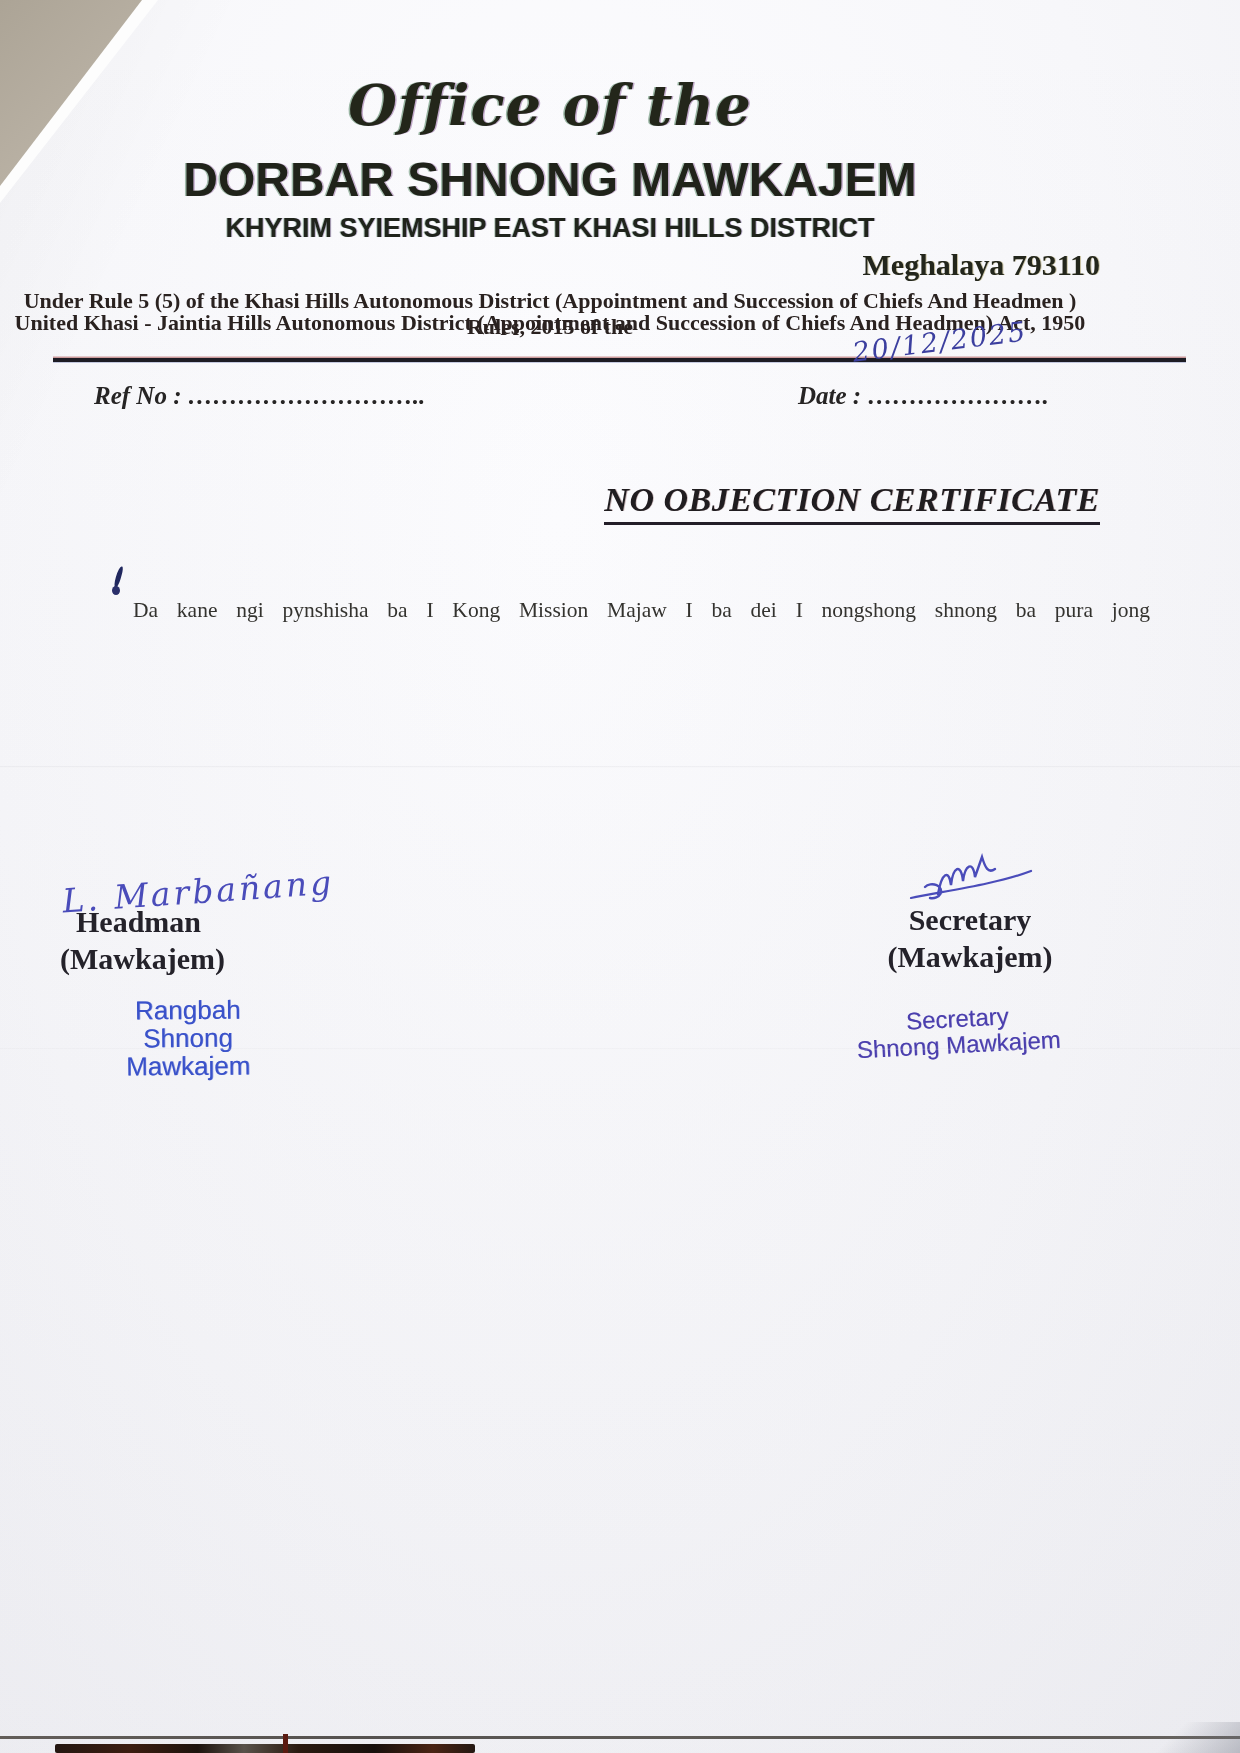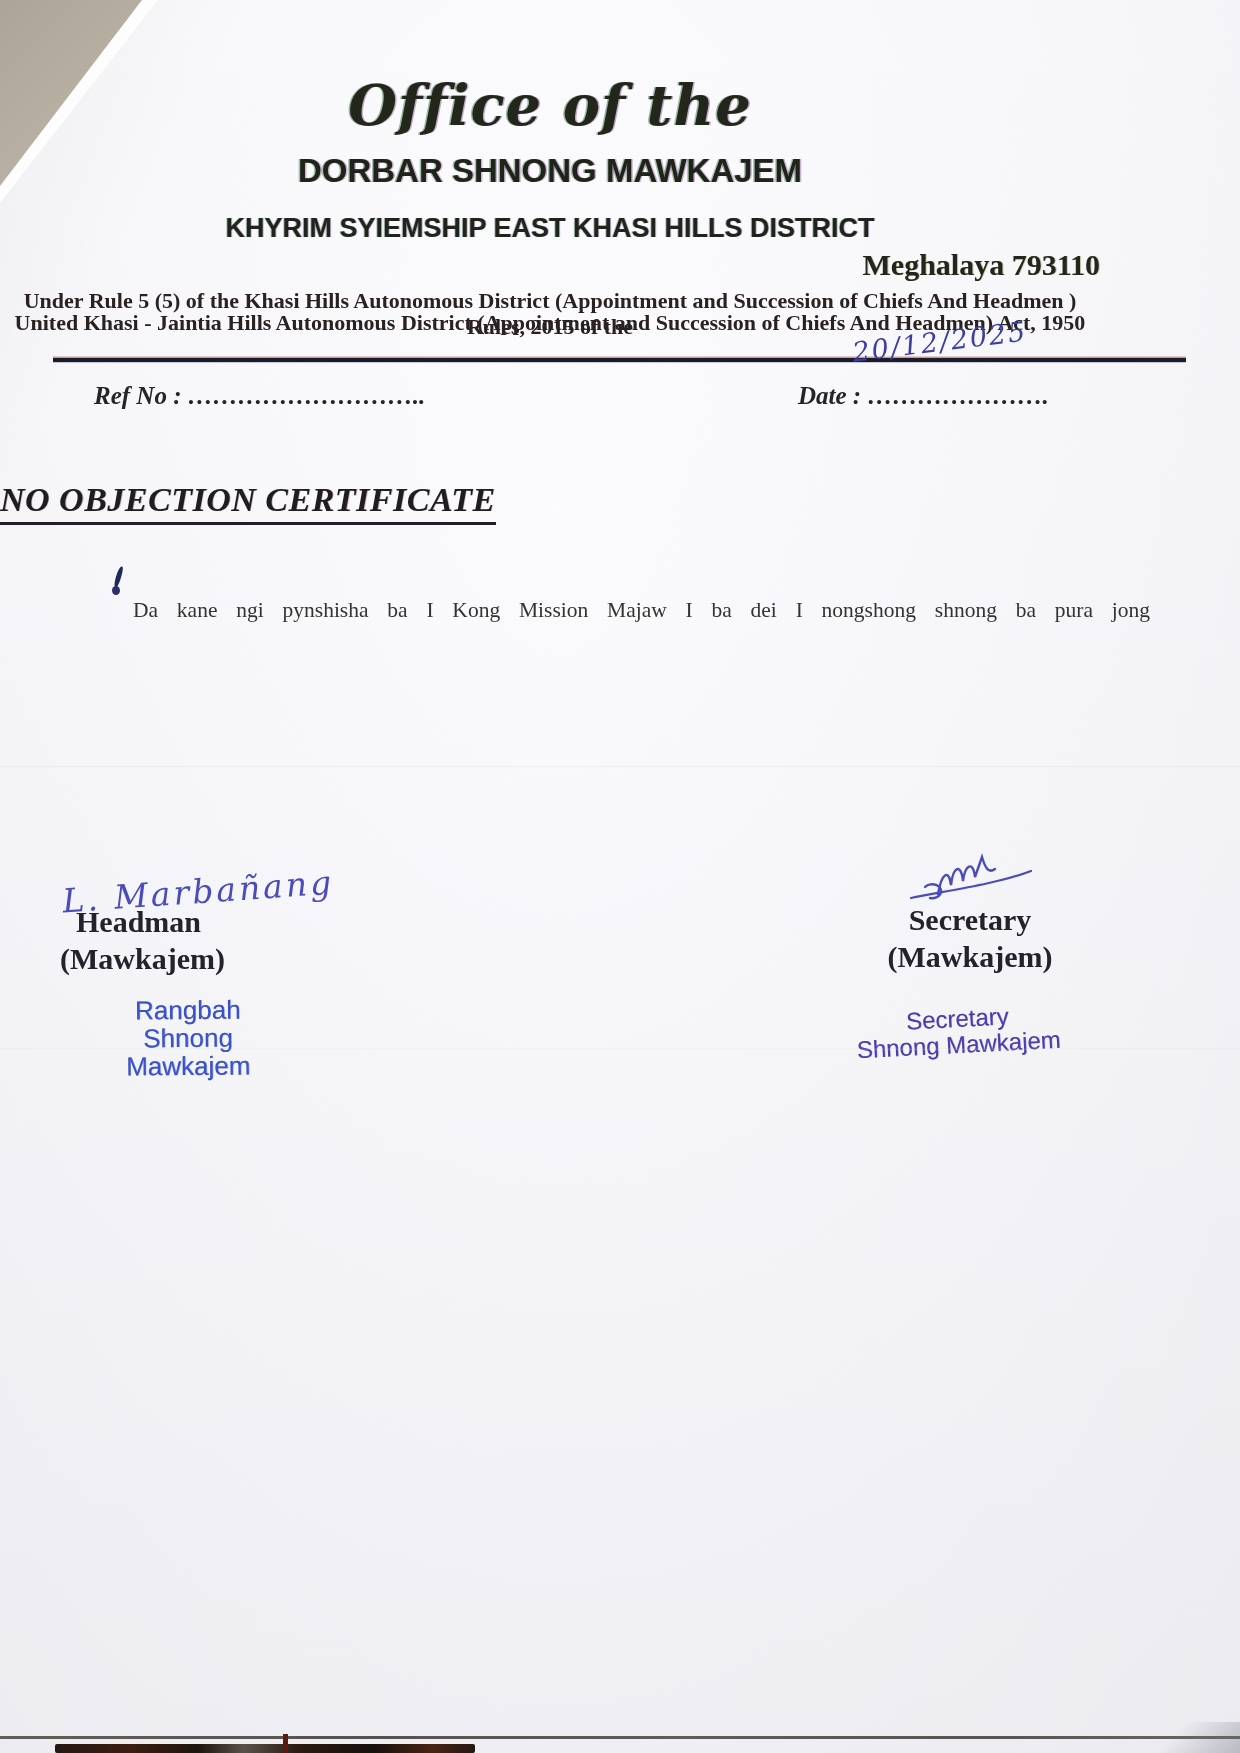--- a/index.html
+++ b/index.html
@@ -25,21 +25,21 @@
   .header{position:absolute;left:0;top:0;width:1100px;text-align:center;}
   .office-line{
     position:absolute;left:0;top:72px;width:100%;
     font-family:"DejaVu Serif", serif;font-style:italic;font-weight:bold;
     font-size:56px;letter-spacing:1px;color:#23261a;
     text-shadow:1.5px 0 rgba(88,20,110,0.35), -1.5px 0 rgba(10,80,30,0.4);
   }
   .org-name{
     position:absolute;left:0;top:152px;width:100%;
     font-family:"Liberation Sans", sans-serif;font-weight:bold;
-    font-size:33px;letter-spacing:0px;color:#20231a;
+    font-size:48px;letter-spacing:0px;color:#20231a;
     text-shadow:1.5px 0 rgba(88,20,110,0.3), -1.5px 0 rgba(10,80,30,0.35);
   }
   .district-line{
     position:absolute;left:0;top:213px;width:100%;
     font-family:"Liberation Sans", sans-serif;font-weight:bold;
     font-size:27px;color:#20241c;
     text-shadow:1px 0 rgba(60,20,110,0.3), -1px 0 rgba(10,80,30,0.3);
   }
   .address-line{
     position:absolute;left:0;top:248px;width:100%;
@@ -67,21 +67,21 @@
   }
   .ref-label{left:62px;top:382px;margin-left:32px;}
   .date-label{left:798px;top:382px;}
   .date-hand{
     position:absolute;left:852px;top:326px;
     font-family:"DejaVu Serif", serif;font-style:italic;
     font-size:27px;color:#3c3f9f;transform:rotate(-7deg);
     letter-spacing:2px;white-space:pre;
   }
   
-  .title-wrap{position:absolute;left:0;top:481px;width:1100px;text-align:left;}
+  .title-wrap{position:absolute;left:0;top:481px;width:1100px;text-align:right;}
   .title{
     display:inline-block;
     font-family:"Liberation Serif", serif;font-weight:bold;font-style:italic;
     font-size:34px;letter-spacing:0.5px;color:#201d20;
     border-bottom:3.5px solid #231e28;padding-bottom:3px;
     text-shadow:0.8px 0 rgba(90,30,30,0.3);
   }
   
   .ink-blot{position:absolute;left:112px;top:566px;width:14px;height:32px;}
   .ink-blot .b1{position:absolute;left:4px;top:0;width:5px;height:22px;background:#20275e;

